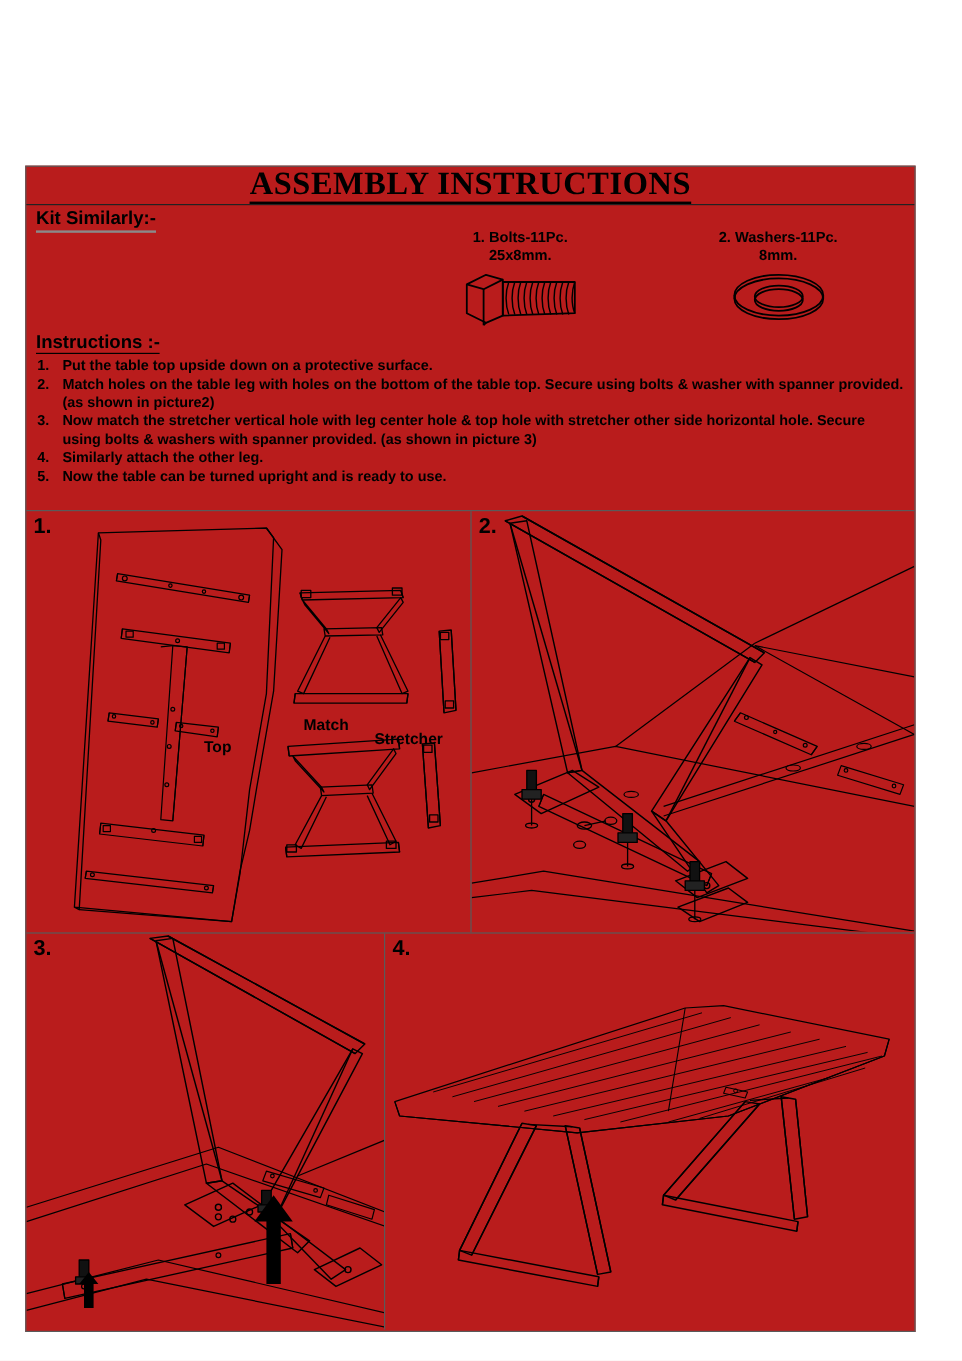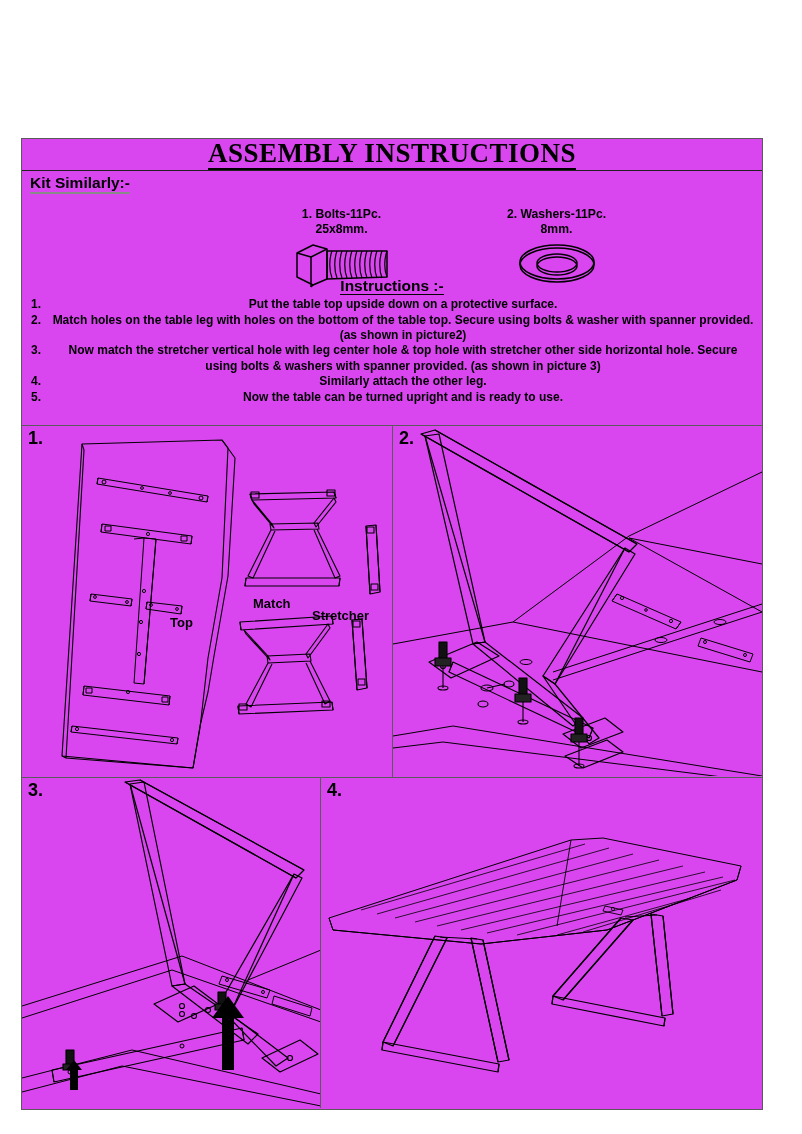--- a/index.html
+++ b/index.html
@@ -17,21 +17,21 @@
   }
 
   #sheet {
     position: absolute;
     left: 21px;
     top: 138px;
     width: 742px;
     height: 972px;
     border: 1.5px solid #5a5a5a;
     box-sizing: border-box;
-    background: #d946ef;
+    background: #b91c1c;
   }
 
   
   .title-band {
     height: 32px;
     border-bottom: 1.6px solid #222;
     display: flex;
     align-items: center;
     justify-content: center;
     box-sizing: border-box;
@@ -60,23 +60,23 @@
     font-weight: bold;
     font-stretch: condensed;
     border-bottom: 2px solid #8a8a8a;
     padding-bottom: 1px;
     line-height: 1.05;
   }
   .kit-items {
     position: absolute;
     left: 120px;
     right: 6px;
-    top: 36px;
+    top: 20px;
     display: flex;
-    justify-content: center;
+    justify-content: flex-end;
   }
   .kit-item {
     width: 215px;
     text-align: center;
   }
   .kit-item .kl {
     font-size: 12.2px;
     font-weight: bold;
     line-height: 1.22;
     white-space: nowrap;
@@ -88,21 +88,20 @@
     justify-content: center;
     margin-top: 1px;
   }
 
   
   .instr-section {
     position: relative;
     padding: 2px 8px 0 8px;
     box-sizing: border-box;
     height: 130px;
-    text-align: center;
   }
   .instr-heading {
     font-size: 15.5px;
     font-weight: bold;
     display: inline-block;
     border-bottom: 1.6px solid #000;
     line-height: 1.1;
     margin-bottom: 2px;
   }
   ol.instr-list {

